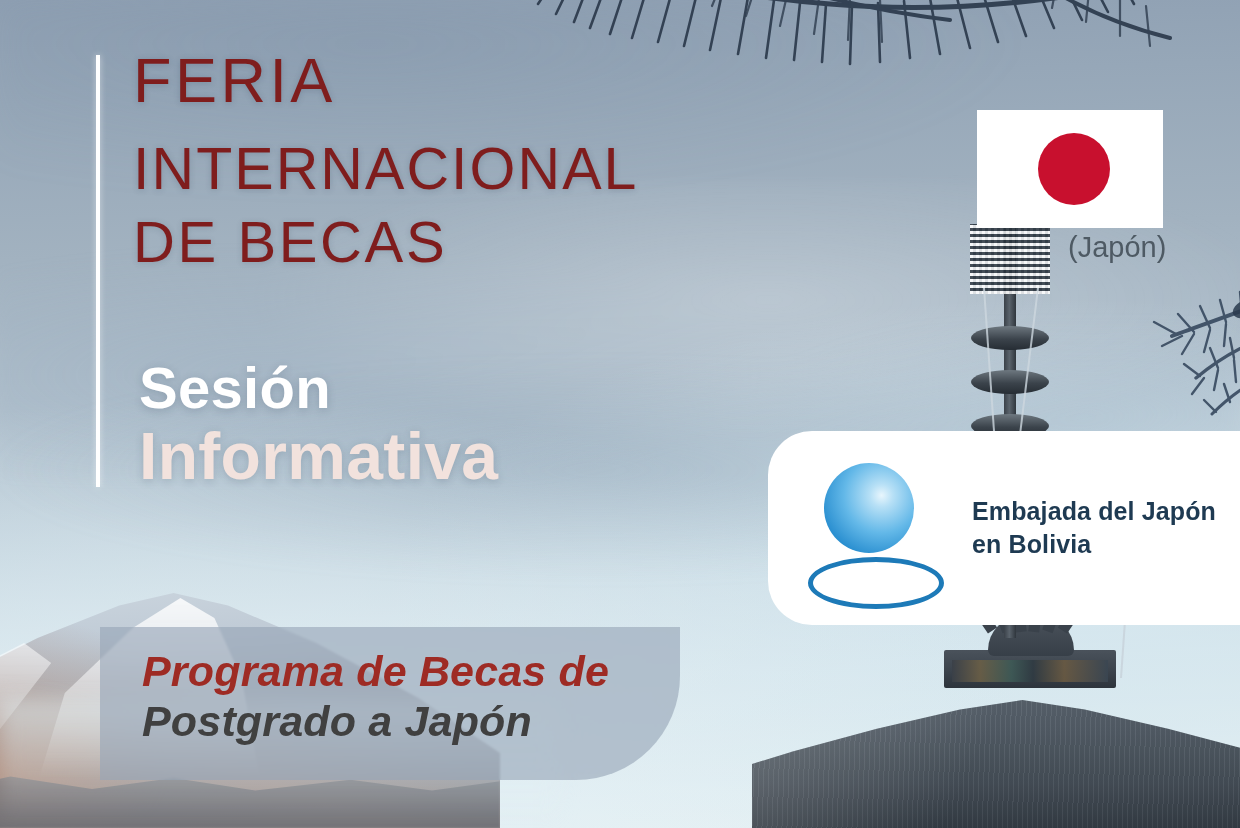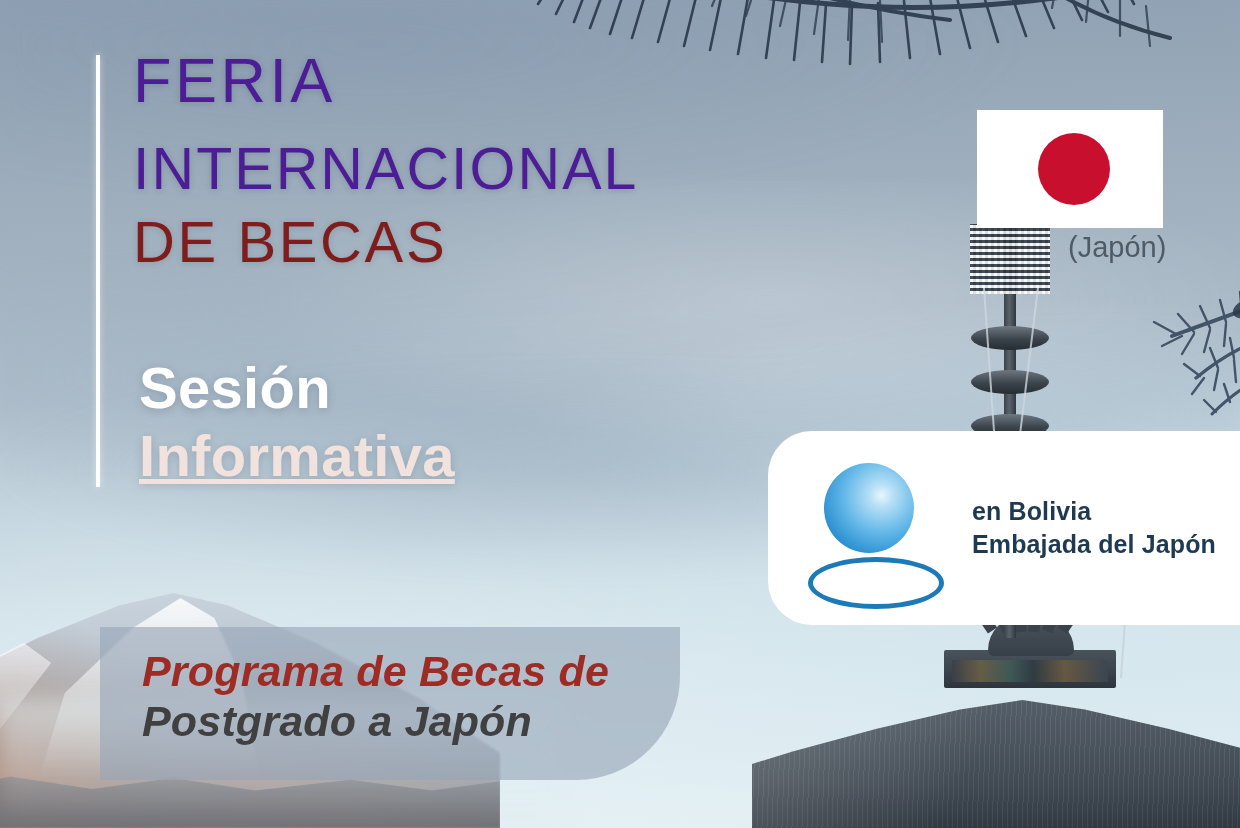--- a/index.html
+++ b/index.html
@@ -164,44 +164,43 @@
   
   .rule{
     position:absolute;left:96px;top:55px;width:4px;height:432px;
     background:#ffffff;
     box-shadow:0 0 6px rgba(255,255,255,.55);
   }
 
   
   .headline{position:absolute;left:133px;top:44px;width:720px;}
   .h-feria,.h-intl{
-    display:block;color:#4c1d95;
+    display:block;color:#7f1d1d;
     font-weight:300;letter-spacing:.055em;
     font-size:63px;line-height:72px;
     text-shadow:0 1px 6px rgba(40,60,80,.22);
   }
   .h-intl{font-size:59px;line-height:74px;letter-spacing:.035em;margin-top:16px;}
   .h-becas{
     display:block;color:#7f1d1d;
     font-weight:300;letter-spacing:.045em;
     font-size:58px;line-height:72px;
     text-shadow:0 1px 6px rgba(40,60,80,.18);
   }
 
   .subhead{position:absolute;left:139px;top:355px;width:640px;}
   .s-sesion{
     display:block;color:#ffffff;font-weight:700;
     font-size:58px;line-height:66px;letter-spacing:.005em;
     text-shadow:0 2px 8px rgba(40,60,80,.22);
   }
   .s-inform{
     display:block;color:#f2e2dd;font-weight:700;
-    font-size:58px;line-height:70px;letter-spacing:.005em;
+    font-size:66px;line-height:70px;letter-spacing:.005em;
     text-shadow:0 2px 8px rgba(40,60,80,.20);
-    text-decoration:underline;
   }
 
   
   .banner{
     position:absolute;left:100px;top:627px;width:580px;height:153px;
     background:rgba(150,165,182,.62);
     border-radius:0 0 104px 0;
     backdrop-filter:blur(1px);
   }
   .banner .l1{
@@ -437,18 +436,18 @@
     <div class="disc"></div>
   </div>
   <div class="flag-caption">(Japón)</div>
 
   <div class="embassy">
     <div class="logo">
       <div class="sphere"></div>
       <div class="ellipse"></div>
     </div>
     <div class="etext">
+      <span>Embajada del Japón</span>
       <span>en Bolivia</span>
-      <span>Embajada del Japón</span>
     </div>
   </div>
 
 </div>
 
 </body></html>

